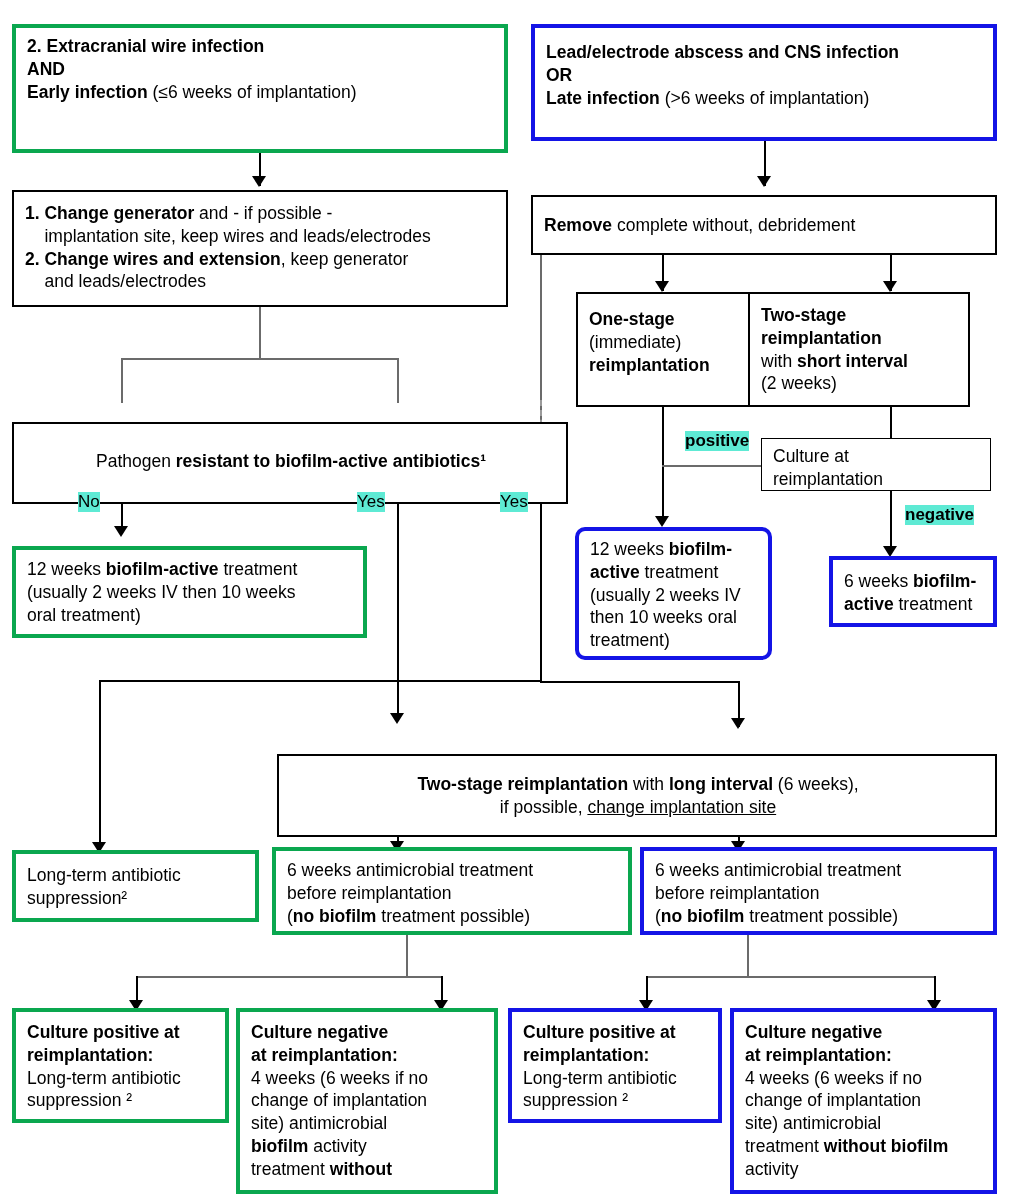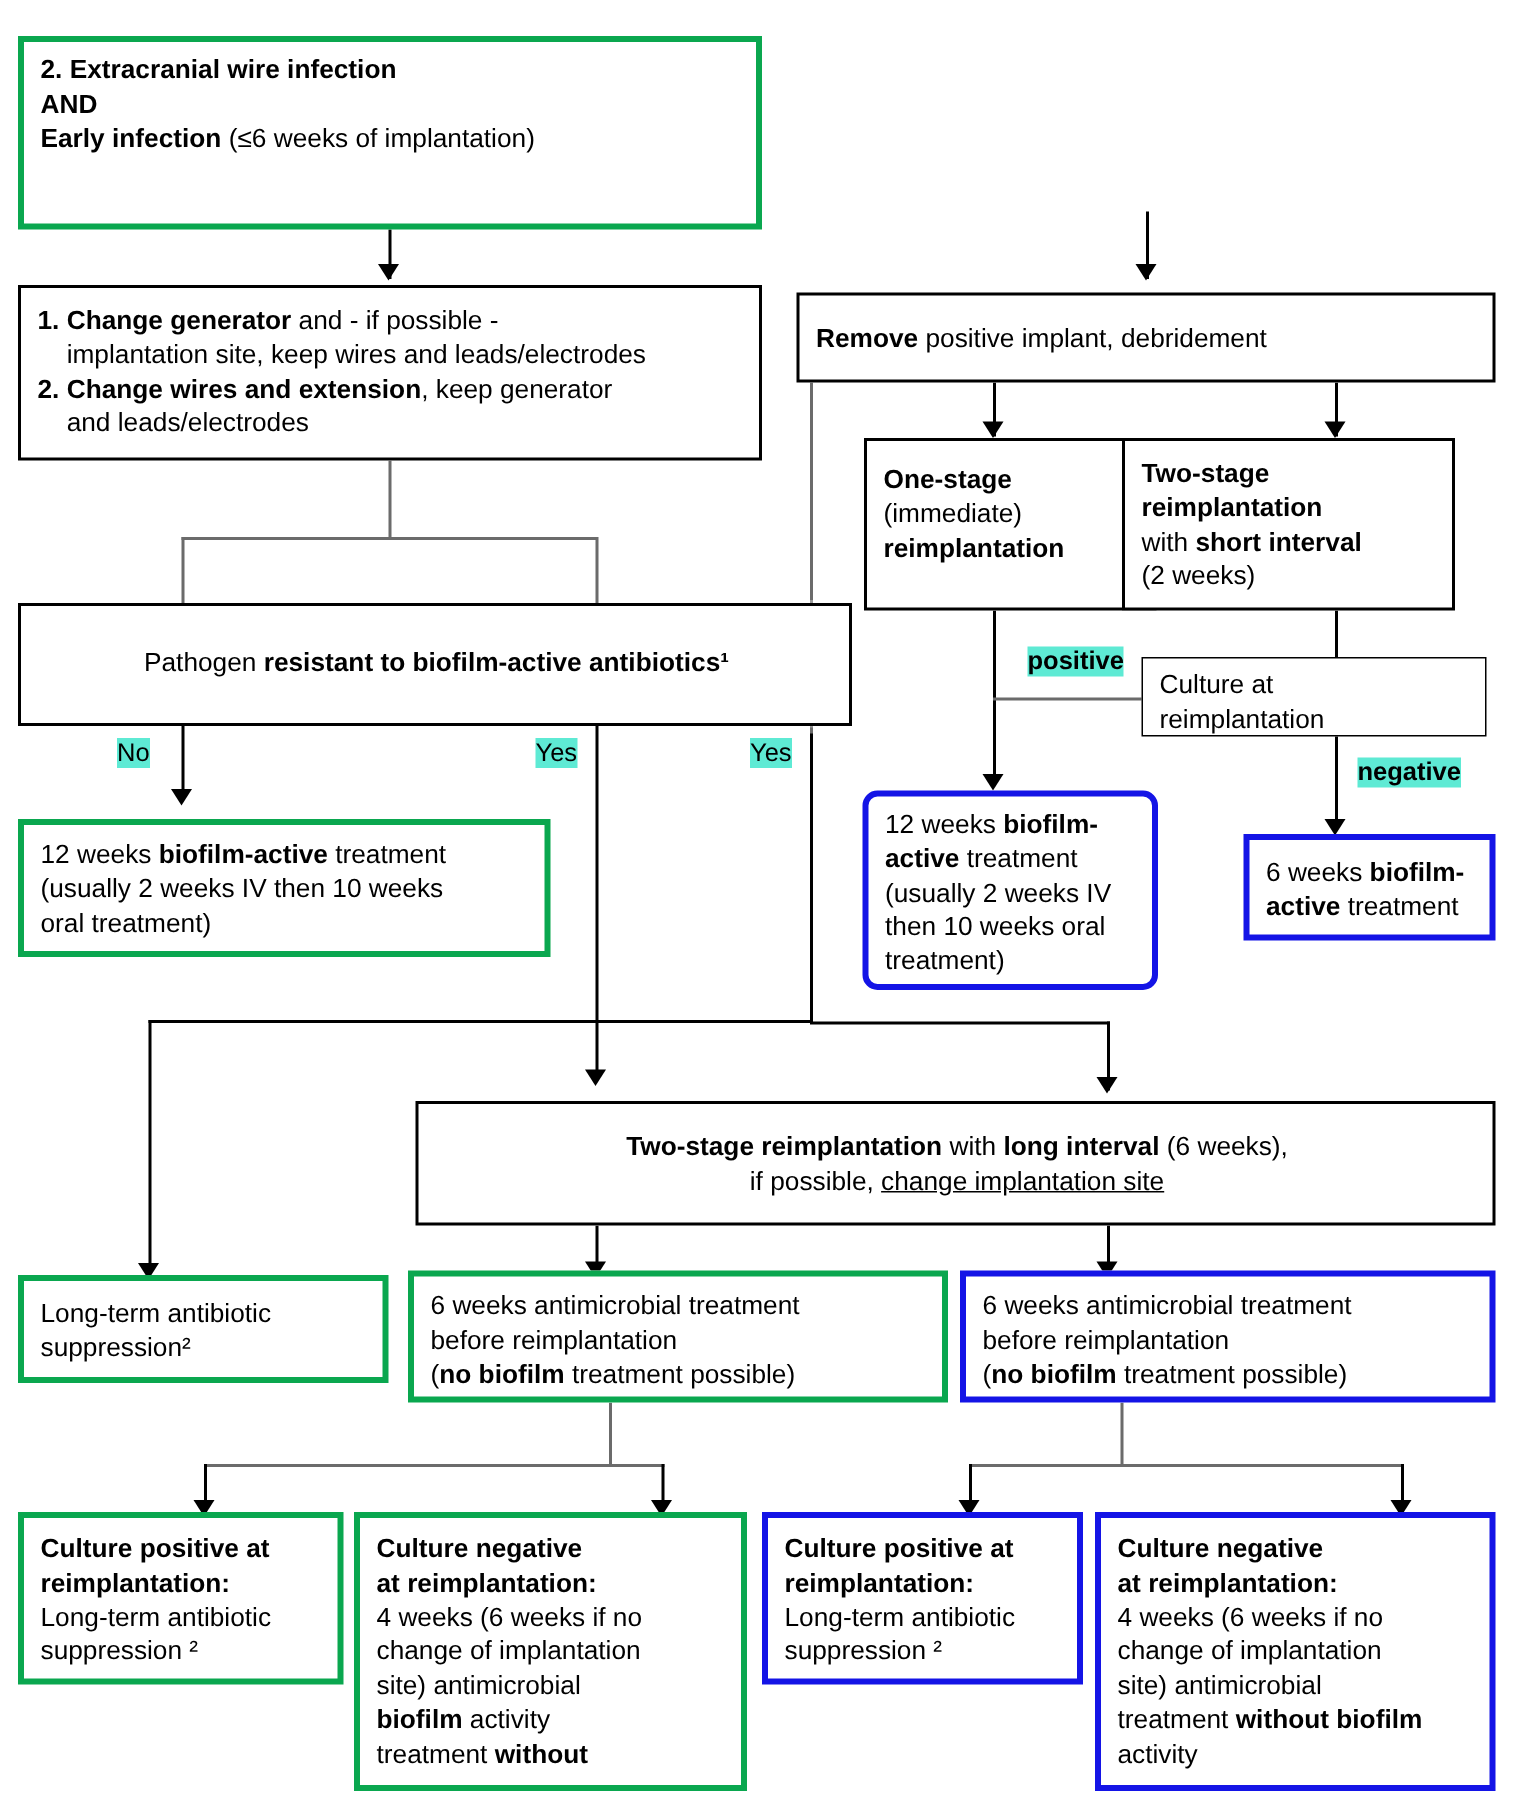--- a/index.html
+++ b/index.html
@@ -28,21 +28,21 @@
     padding: 7px 9px 6px 11px;
     z-index: 5;
   }
   .box.black  { border: 2px solid #000000; }
   .box.green  { border: 4px solid #0AA74F; }
   .box.blue   { border: 4px solid #1414E6; }
   .box.thin   { border: 1.5px solid #000000; }
   .box .ln { display: block; white-space: nowrap; }
   .box b { font-weight: bold; }
   .box .u { text-decoration: underline; text-align: center; }
-  .ctr { text-align: center; }
+  .ctr { text-align: center; margin-top: 20px; }
 
   
   .v, .h {
     position: absolute;
     background: #000000;
     z-index: 2;
   }
   .v { width: 2px; }
   .h { height: 2px; }
   .vg, .hg { position: absolute; background: #6b6b6b; z-index: 2; }
@@ -146,30 +146,35 @@
   <div class="edgelabel" style="left:500px; top:492px;">Yes</div>
   <div class="edgelabel bold" style="left:685px; top:431px;">positive</div>
   <div class="edgelabel bold" style="left:905px; top:505px;">negative</div>
 
   <div class="box green" style="left:12px; top:24px; width:496px; height:129px;">
       <span class="ln"><b>2. Extracranial wire infection</b></span>
       <span class="ln"><b>AND</b></span>
       <span class="ln"><b>Early infection</b><span> (≤6 weeks of implantation)</span></span>
     </div>
 
+  <div class="box blue" style="left:531px; top:24px; width:466px; height:117px; padding-top:13px;">
+      <span class="ln"><b>Lead/electrode abscess and CNS infection</b></span>
+      <span class="ln"><b>OR</b></span>
+      <span class="ln"><b>Late infection</b><span> (&gt;6 weeks of implantation)</span></span>
+    </div>
 
   <div class="box black" style="left:12px; top:190px; width:496px; height:117px; padding-top:10px;">
       <span class="ln"><b>1. </b><b>Change generator</b><span> and - if possible -</span></span>
       <span class="ln"><span>&nbsp;&nbsp;&nbsp; implantation site, keep wires and leads/electrodes</span></span>
       <span class="ln"><b>2. </b><b>Change wires and extension</b><span>, keep generator</span></span>
       <span class="ln"><span>&nbsp;&nbsp;&nbsp; and leads/electrodes</span></span>
     </div>
 
   <div class="box black" style="left:531px; top:195px; width:466px; height:60px; padding-top:17px;">
-      <span class="ln"><b>Remove</b><span> positive implant, debridement</span></span>
+      <span class="ln"><b>Remove</b><span> complete without, debridement</span></span>
     </div>
 
   <div class="box black" style="left:576px; top:292px; width:195px; height:115px; padding-top:14px;">
       <span class="ln"><b>One-stage</b></span>
       <span class="ln"><span>(immediate)</span></span>
       <span class="ln"><b>reimplantation</b></span>
     </div>
 
   <div class="box black" style="left:748px; top:292px; width:222px; height:115px; padding-top:10px;">
       <span class="ln"><b>Two-stage</b></span>

